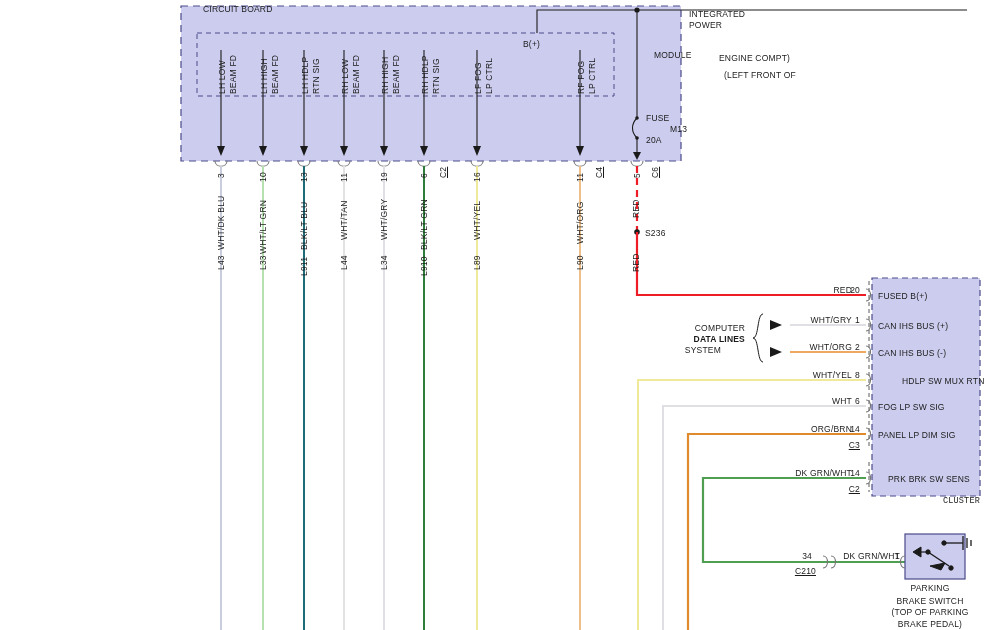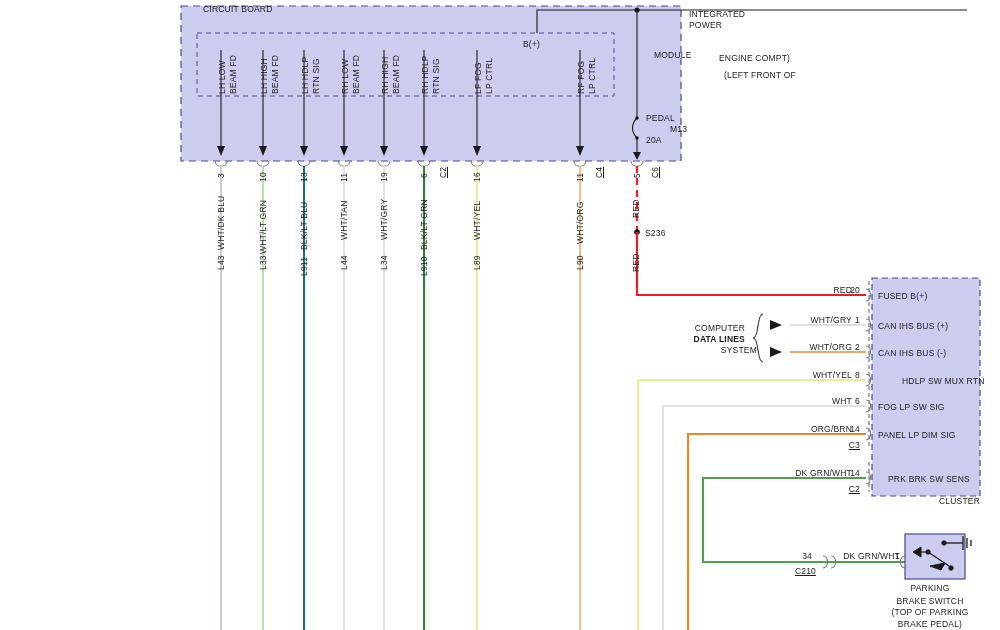--- a/index.html
+++ b/index.html
@@ -145,21 +145,21 @@
   <div class="lbl" style="left:523px;top:39px;">B(+)</div>
 
   
   <div class="lbl" style="left:689px;top:9px;">INTEGRATED</div>
   <div class="lbl" style="left:689px;top:20px;">POWER</div>
   <div class="lbl" style="left:654px;top:31px;margin-top:19px;">MODULE</div>
   <div class="lbl" style="left:724px;top:42px;margin-top:28px;">(LEFT FRONT OF</div>
   <div class="lbl" style="left:719px;top:53px;">ENGINE COMPT)</div>
 
   
-  <div class="lbl" style="left:646px;top:113px;">PEDAL</div>
+  <div class="lbl" style="left:646px;top:113px;">FUSE</div>
   <div class="lbl" style="left:646px;top:124px;margin-left:24px;">M13</div>
   <div class="lbl" style="left:646px;top:135px;">20A</div>
 
   
   <div class="vlbl" style="left:217px;top:94px;">LH LOW</div>
   <div class="vlbl" style="left:228px;top:94px;">BEAM FD</div>
 
   <div class="vlbl" style="left:259px;top:94px;">LH HIGH</div>
   <div class="vlbl" style="left:270px;top:94px;">BEAM FD</div>
 
@@ -218,21 +218,21 @@
   <div class="vlbl" style="left:472px;top:270px;">L89</div>
   <div class="vlbl" style="left:575px;top:270px;">L90</div>
   <div class="vlbl" style="left:631px;top:272px;">RED</div>
 
   
   <div class="lbl" style="left:645px;top:228px;">S236</div>
 
   
   <div class="lbl rgt" style="left:640px;top:323px;width:105px;">COMPUTER</div>
   <div class="lbl rgt" style="left:640px;top:334px;width:105px;font-weight:bold;">DATA LINES</div>
-  <div class="lbl rgt" style="left:652px;top:345px;width:105px;">SYSTEM</div>
+  <div class="lbl rgt" style="left:616px;top:345px;width:105px;">SYSTEM</div>
 
   
   <div class="lbl rgt" style="left:740px;top:285px;width:112px;">RED</div>
   <div class="lbl rgt" style="left:740px;top:315px;width:112px;">WHT/GRY</div>
   <div class="lbl rgt" style="left:740px;top:342px;width:112px;">WHT/ORG</div>
   <div class="lbl rgt" style="left:740px;top:370px;width:112px;">WHT/YEL</div>
   <div class="lbl rgt" style="left:740px;top:396px;width:112px;">WHT</div>
   <div class="lbl rgt" style="left:740px;top:424px;width:112px;">ORG/BRN</div>
   <div class="lbl rgt" style="left:740px;top:468px;width:112px;">DK GRN/WHT</div>
 
@@ -252,21 +252,21 @@
   
   <div class="lbl" style="left:878px;top:291px;">FUSED B(+)</div>
   <div class="lbl" style="left:878px;top:321px;">CAN IHS BUS (+)</div>
   <div class="lbl" style="left:878px;top:348px;">CAN IHS BUS (-)</div>
   <div class="lbl" style="left:878px;top:376px;padding-left:24px;">HDLP SW MUX RTN</div>
   <div class="lbl" style="left:878px;top:402px;">FOG LP SW SIG</div>
   <div class="lbl" style="left:878px;top:430px;">PANEL LP DIM SIG</div>
   <div class="lbl" style="left:878px;top:474px;margin-left:10px;">PRK BRK SW SENS</div>
 
   
-  <div class="lbl rgt" style="left:900px;top:496px;width:80px;">CLUSTER</div>
+  <div class="lbl rgt" style="left:900px;top:496px;width:80px;font-family:Liberation Mono, monospace;">CLUSTER</div>
 
   
   <div class="lbl rgt" style="left:790px;top:551px;width:22px;">34</div>
   <div class="lbl u rgt" style="left:784px;top:566px;width:32px;">C210</div>
   <div class="lbl rgt" style="left:840px;top:551px;width:60px;">DK GRN/WHT</div>
   <div class="lbl rgt" style="left:886px;top:551px;width:14px;">1</div>
 
   <div class="lbl ctr" style="left:860px;top:583px;width:140px;">PARKING</div>
   <div class="lbl ctr" style="left:860px;top:596px;width:140px;">BRAKE SWITCH</div>
   <div class="lbl ctr" style="left:860px;top:607px;width:140px;">(TOP OF PARKING</div>

